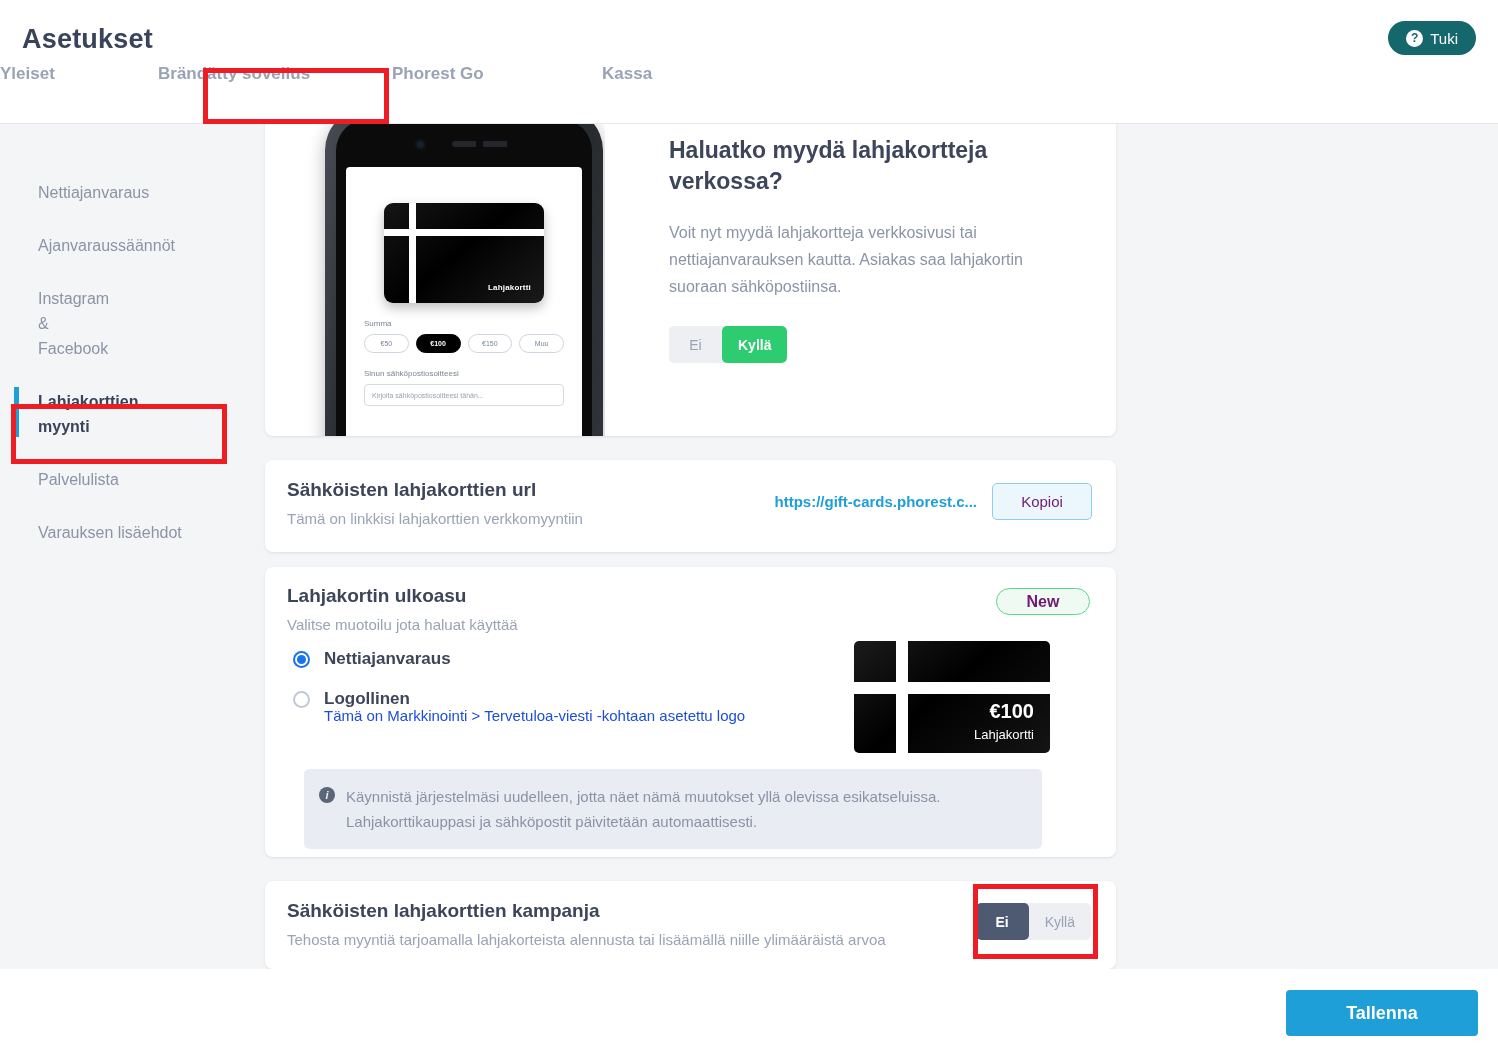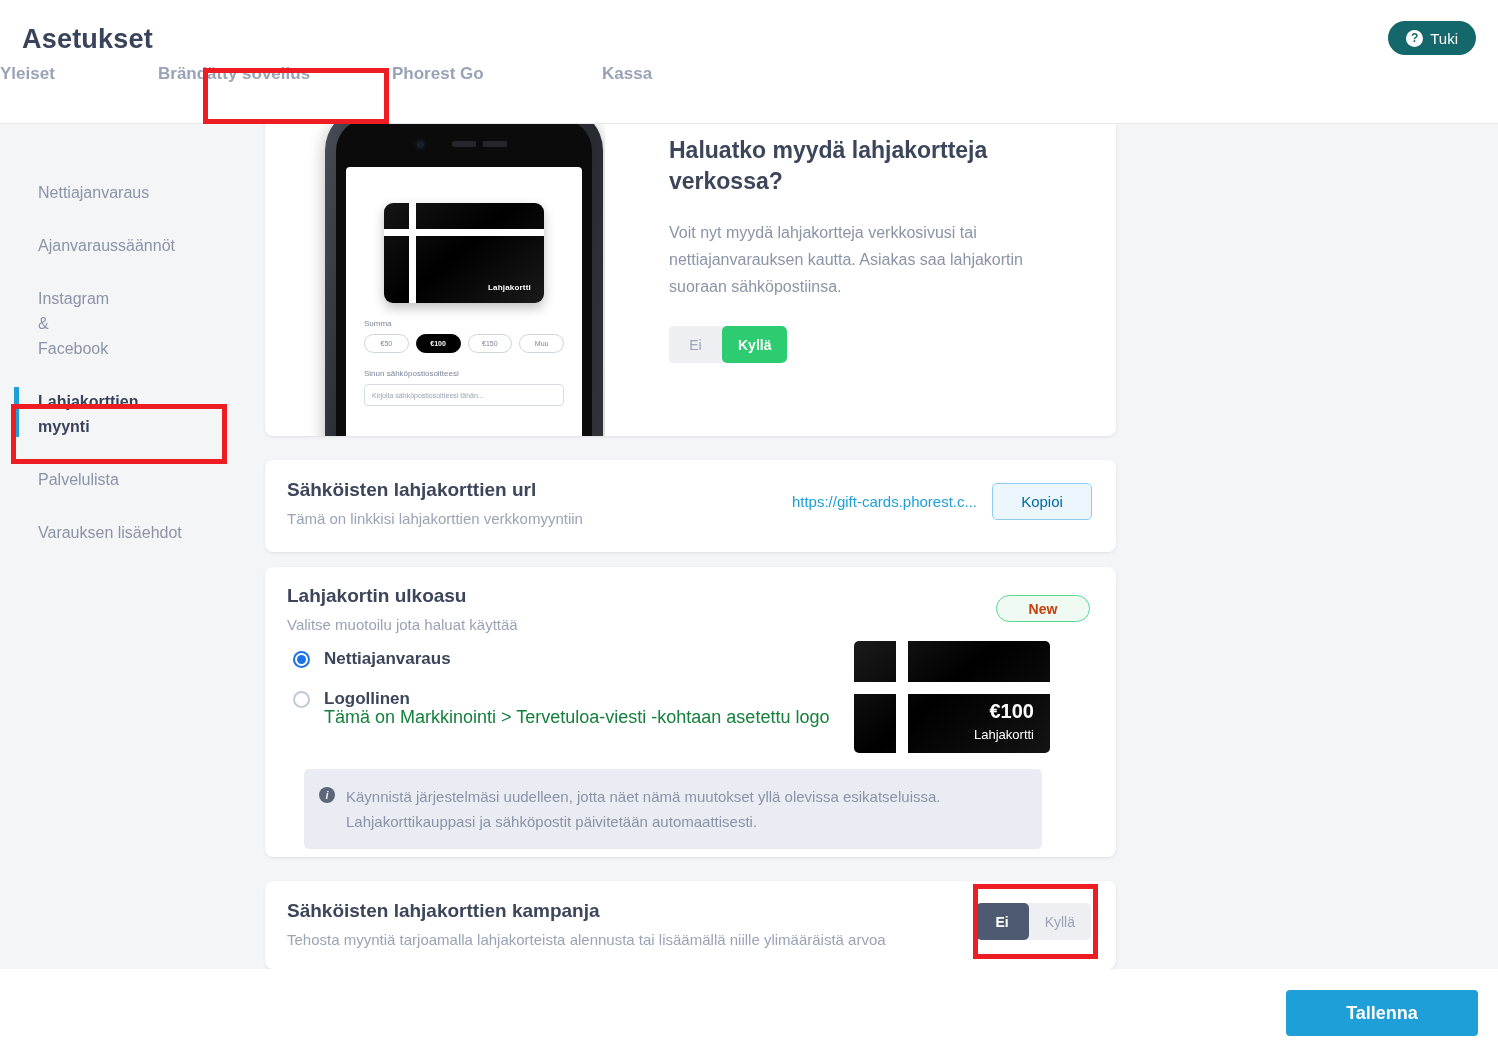--- a/index.html
+++ b/index.html
@@ -149,53 +149,53 @@
   .seg-opt.on-green { background: #2ecc71; color: #fff; font-weight: 700; border-radius: 5px; }
   .seg-opt.on-dark { background: #4e5a72; color: #fff; font-weight: 700; border-radius: 5px; }
 
   
   #card-url { top: 336px; height: 92px; }
   .c-title { font-size: 19px; font-weight: 700; color: #3c4559; }
   .c-sub { margin-top: 9px; font-size: 15px; color: #9aa3b5; }
   .url-left { position: absolute; left: 22px; top: 19px; }
   .url-link {
     position: absolute; right: 139px; top: 33px;
-    font-size: 15px; font-weight: 400; color: #1e9fd8; cursor: pointer;
+    font-size: 15px; font-weight: 700; color: #1e9fd8; cursor: pointer;
     max-width: 215px; overflow: hidden; white-space: nowrap;
   }
   .copy-btn {
     position: absolute; right: 24px; top: 23px;
     width: 100px; height: 37px; border: 1px solid #8ecdf0; border-radius: 5px;
-    background: #ecf7fd; color: #0369a1; font-size: 15px;
+    background: #ecf7fd; color: #701a75; font-size: 15px;
     font-family: "Liberation Sans", sans-serif; cursor: pointer;
   }
 
   
   #card-look { top: 443px; height: 290px; }
   .look-head { position: absolute; left: 22px; top: 18px; }
   .badge-new {
-    position: absolute; right: 26px; top: 28px;
+    position: absolute; right: 26px; top: 21px;
     width: 94px; height: 27px; border-radius: 14px;
     border: 1px solid #5ad78f; background: #eefaf2;
-    color: #c2410c; font-size: 14px; font-weight: 700;
+    color: #701a75; font-size: 16px; font-weight: 700;
     display: flex; align-items: center; justify-content: center;
   }
   .radio-group { position: absolute; left: 28px; top: 82px; }
   .radio-row { display: flex; align-items: center; gap: 14px; margin-bottom: 20px; }
   .radio {
     width: 17px; height: 17px; border-radius: 50%;
     border: 2px solid #c2c9d6; background: #fff; flex: none; cursor: pointer;
   }
   .radio.checked { border: none; background: #fff; position: relative; box-shadow: inset 0 0 0 2px #1a73e8; }
   .radio.checked::after {
     content: ""; position: absolute; left: 4px; top: 4px;
     width: 9px; height: 9px; border-radius: 50%; background: #1a73e8;
   }
   .radio-label { font-size: 17px; font-weight: 700; color: #3c4559; }
-  .radio-hint { margin: -8px 0 0 31px; font-size: 18px; color: #15803d; }
+  .radio-hint { margin: -8px 0 0 31px; font-size: 15px; color: #1d4ed8; }
   .gc-big {
     position: absolute; right: 66px; top: 74px;
     width: 196px; height: 112px;
     background: linear-gradient(140deg,#1b1b1b 0%,#000 45%,#141414 100%);
     border-radius: 5px;
   }
   .gc-big .rib-v { position: absolute; left: 42px; top: 0; width: 12px; height: 100%; background: #fff; }
   .gc-big .rib-h { position: absolute; top: 41px; left: 0; width: 100%; height: 12px; background: #fff; }
   .gc-big .amt-txt {
     position: absolute; right: 16px; bottom: 30px;

